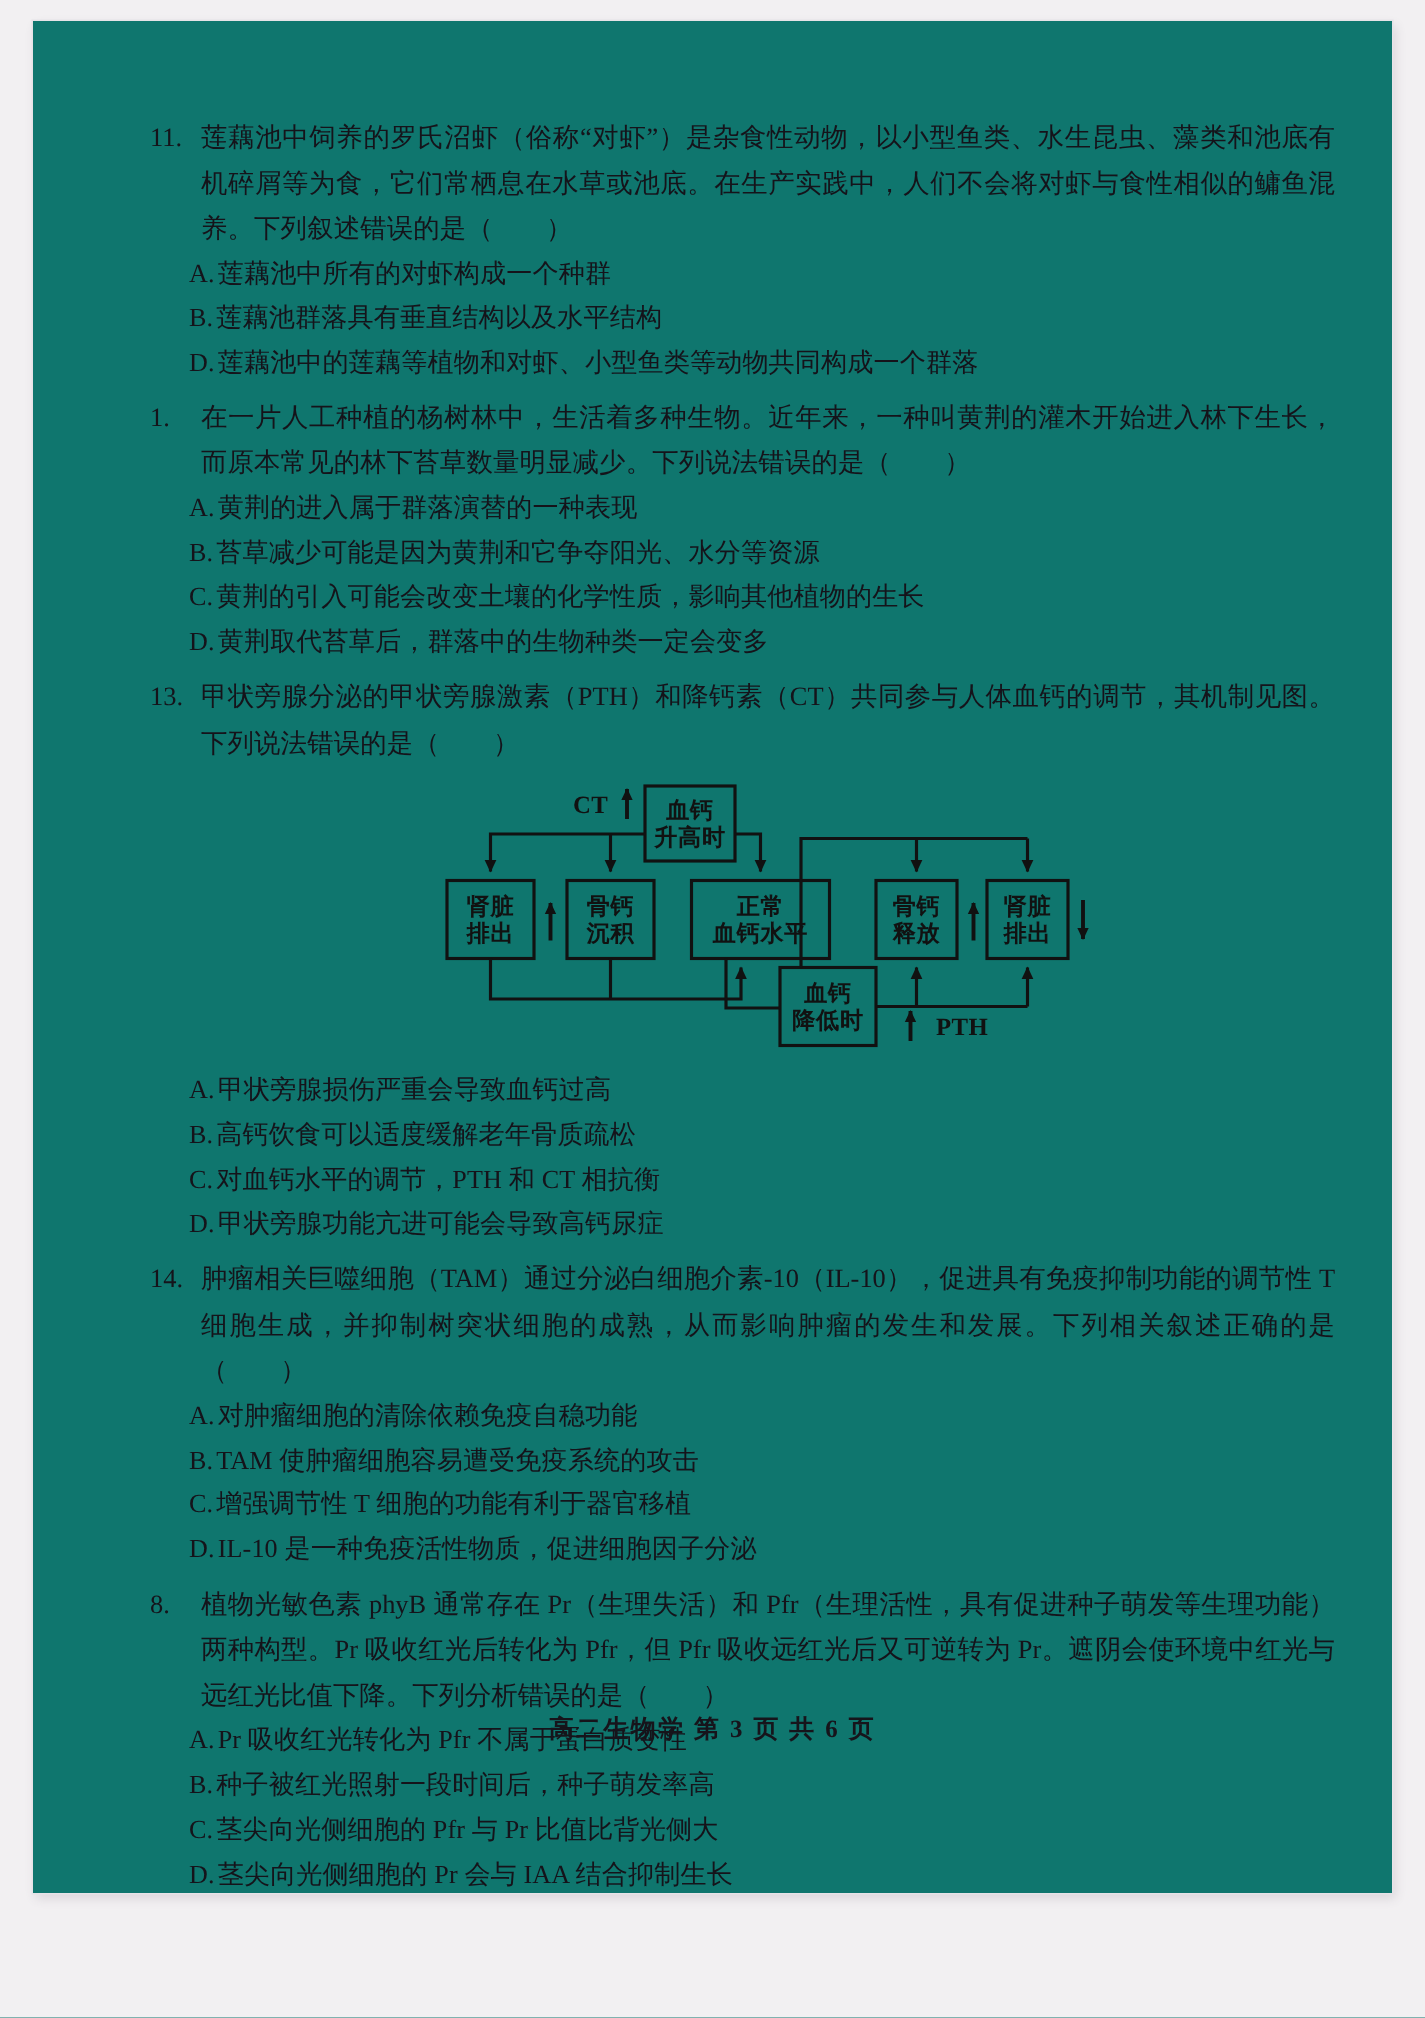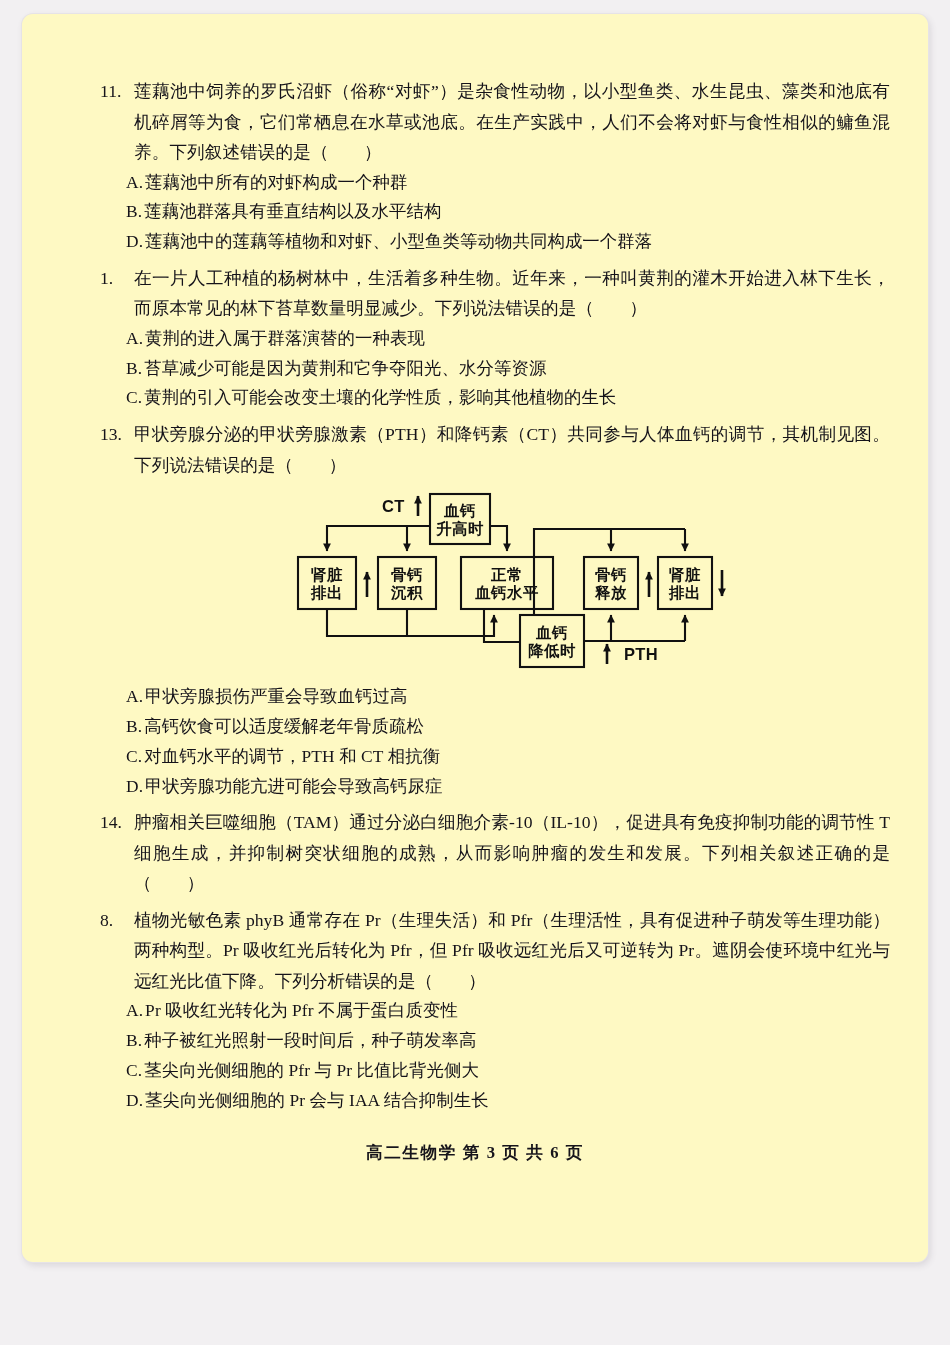--- a/index.html
+++ b/index.html
@@ -12,23 +12,22 @@
     background: #f2f0f2;
     font-family: "Liberation Serif", "DejaVu Serif", serif;
     overflow: hidden;
   }
   #page-sheet {
     position: absolute;
     left: 22px;
     top: 14px;
     width: 906px;
     height: 1248px;
-    background: #fef9c3;
+    background: #0f766e;
     box-shadow: 0 0 0 1px #e6e3e7, 2px 3px 7px rgba(80,70,90,0.16);
-    border-radius: 11px;
   }
   #content {
     position: absolute;
     left: 78px;
     top: 62px;
     width: 790px;
   }
 
   
   .q {
@@ -92,21 +91,21 @@
     font-family: "Liberation Sans", "DejaVu Sans", sans-serif;
     font-weight: bold;
     color: #111;
     line-height: 18px;
     font-size: 15.4px;
     letter-spacing: 0.5px;
     pointer-events: none;
   }
   .fig .lbl {
     position: absolute;
-    font-family: Liberation Sans, sans-serif;
+    font-family: Liberation Serif, serif;
     font-weight: bold;
     color: #111;
     font-size: 16.5px;
     letter-spacing: 0.3px;
     pointer-events: none;
   }
 
   
   .footer {
     position: absolute;
@@ -141,20 +140,21 @@
 
     <div class="q q12">
       <div class="q-body">
         <div class="q-num">1.</div>
         <div class="q-stem">在一片人工种植的杨树林中，生活着多种生物。近年来，一种叫黄荆的灌木开始进入林下生长，而原本常见的林下苔草数量明显减少。下列说法错误的是（　　）</div>
       </div>
       <div class="opts">
         <div class="opt"><span class="lab">A.</span><span>黄荆的进入属于群落演替的一种表现</span></div>
         <div class="opt"><span class="lab">B.</span><span>苔草减少可能是因为黄荆和它争夺阳光、水分等资源</span></div>
         <div class="opt"><span class="lab">C.</span><span>黄荆的引入可能会改变土壤的化学性质，影响其他植物的生长</span></div>
+        <div class="opt"><span class="lab">D.</span><span>黄荆取代苔草后，群落中的生物种类一定会变多</span></div>
       </div>
     </div>
 
     <div class="q q13">
       <div class="q-body">
         <div class="q-num">13.</div>
         <div class="q-stem">甲状旁腺分泌的甲状旁腺激素（PTH）和降钙素（CT）共同参与人体血钙的调节，其机制见图。下列说法错误的是（　　）</div>
       </div>
 
       <div class="figure-wrap">
@@ -253,20 +253,26 @@
         <div class="opt"><span class="lab">C.</span><span>对血钙水平的调节，PTH 和 CT 相抗衡</span></div>
         <div class="opt"><span class="lab">D.</span><span>甲状旁腺功能亢进可能会导致高钙尿症</span></div>
       </div>
     </div>
 
     <div class="q q14">
       <div class="q-body">
         <div class="q-num">14.</div>
         <div class="q-stem">肿瘤相关巨噬细胞（TAM）通过分泌白细胞介素-10（IL-10），促进具有免疫抑制功能的调节性 T 细胞生成，并抑制树突状细胞的成熟，从而影响肿瘤的发生和发展。下列相关叙述正确的是（　　）</div>
       </div>
+      <div class="opts">
+        <div class="opt"><span class="lab">A.</span><span>对肿瘤细胞的清除依赖免疫自稳功能</span></div>
+        <div class="opt"><span class="lab">B.</span><span>TAM 使肿瘤细胞容易遭受免疫系统的攻击</span></div>
+        <div class="opt"><span class="lab">C.</span><span>增强调节性 T 细胞的功能有利于器官移植</span></div>
+        <div class="opt"><span class="lab">D.</span><span>IL-10 是一种免疫活性物质，促进细胞因子分泌</span></div>
+      </div>
     </div>
 
     <div class="q q15">
       <div class="q-body">
         <div class="q-num">8.</div>
         <div class="q-stem">植物光敏色素 phyB 通常存在 Pr（生理失活）和 Pfr（生理活性，具有促进种子萌发等生理功能）两种构型。Pr 吸收红光后转化为 Pfr，但 Pfr 吸收远红光后又可逆转为 Pr。遮阴会使环境中红光与远红光比值下降。下列分析错误的是（　　）</div>
       </div>
       <div class="opts">
         <div class="opt"><span class="lab">A.</span><span>Pr 吸收红光转化为 Pfr 不属于蛋白质变性</span></div>
         <div class="opt"><span class="lab">B.</span><span>种子被红光照射一段时间后，种子萌发率高</span></div>

